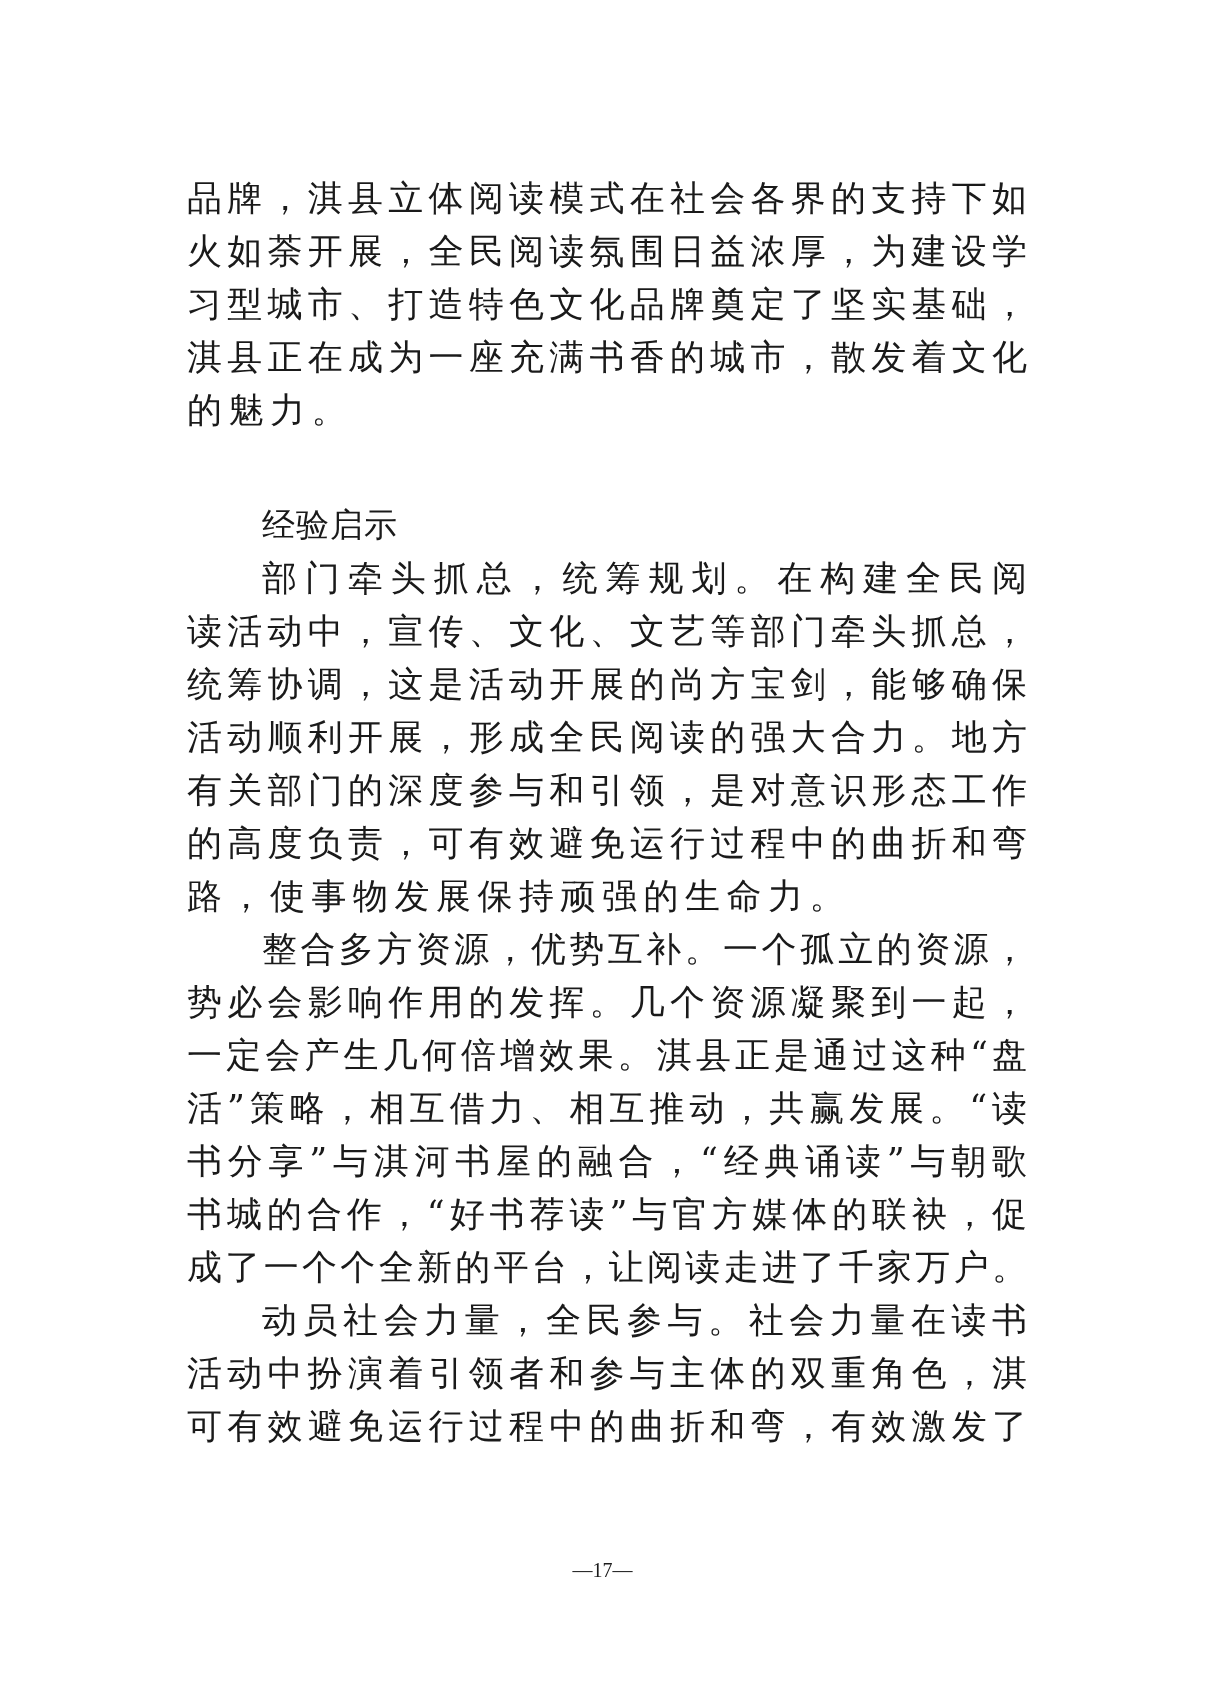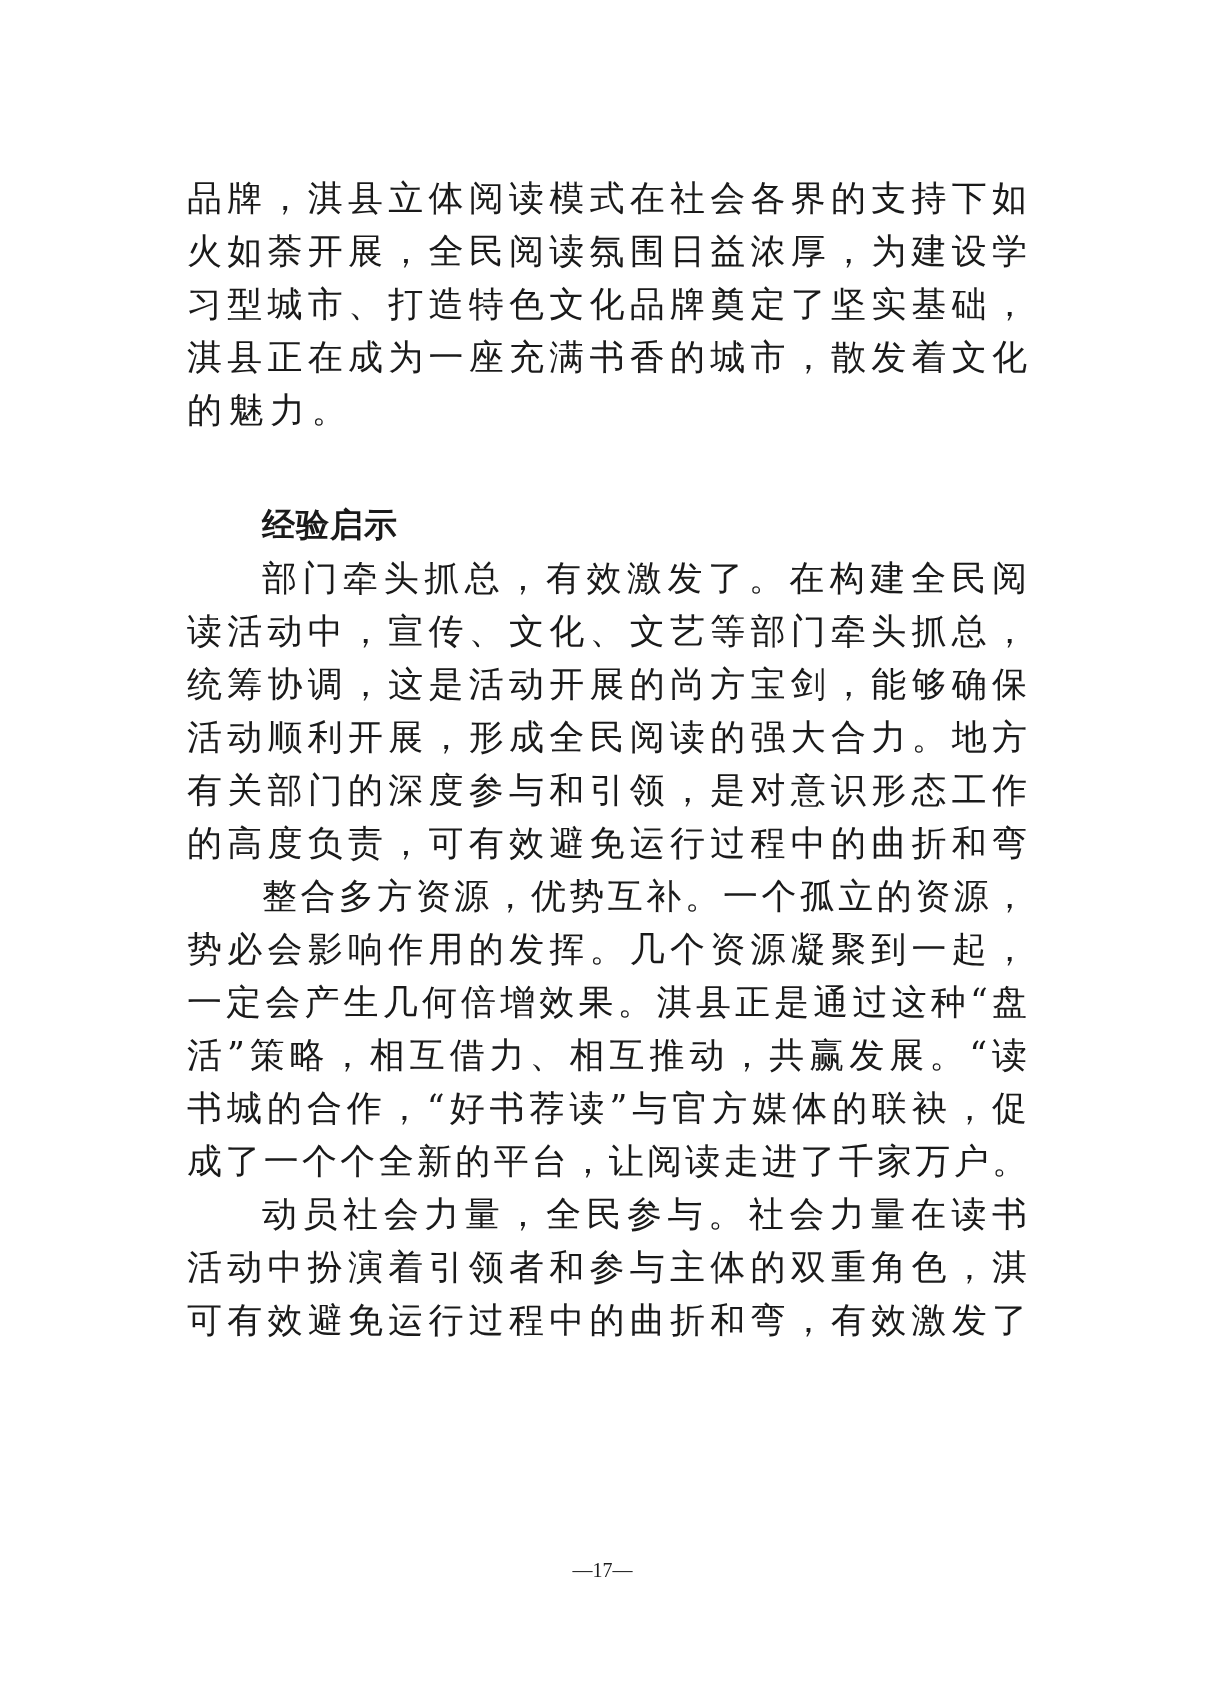--- a/index.html
+++ b/index.html
@@ -42,21 +42,21 @@
   }
   .line.indent {
     padding-left: 75px;
   }
   #block1 { top: 172px; }
   #heading {
     position: absolute;
     left: 262px;
     top: 500px;
     font-family: "DejaVu Sans", "Liberation Sans", sans-serif;
-    font-weight: bold;
+    font-weight: normal;
     font-size: 33px;
     line-height: 50px;
     letter-spacing: 1px;
     color: #1a1a1a;
   }
   #block2 { top: 552px; }
   .page-number {
     position: absolute;
     left: 0;
     width: 1205px;
@@ -77,30 +77,32 @@
     <div class="line justify">品牌，淇县立体阅读模式在社会各界的支持下如</div>
     <div class="line justify">火如荼开展，全民阅读氛围日益浓厚，为建设学</div>
     <div class="line justify">习型城市、打造特色文化品牌奠定了坚实基础，</div>
     <div class="line justify">淇县正在成为一座充满书香的城市，散发着文化</div>
     <div class="line">的魅力。</div>
   </div>
 
   <div id="heading">经验启示</div>
 
   <div class="body-text" id="block2">
-    <div class="line justify indent">部门牵头抓总，有效激发了。在构建全民阅</div>
+    <div class="line justify indent">部门牵头抓总，统筹规划。在构建全民阅</div>
     <div class="line justify">读活动中，宣传、文化、文艺等部门牵头抓总，</div>
     <div class="line justify">统筹协调，这是活动开展的尚方宝剑，能够确保</div>
     <div class="line justify">活动顺利开展，形成全民阅读的强大合力。地方</div>
     <div class="line justify">有关部门的深度参与和引领，是对意识形态工作</div>
     <div class="line justify">的高度负责，可有效避免运行过程中的曲折和弯</div>
+    <div class="line">路，使事物发展保持顽强的生命力。</div>
     <div class="line justify indent">整合多方资源，优势互补。一个孤立的资源，</div>
     <div class="line justify">势必会影响作用的发挥。几个资源凝聚到一起，</div>
     <div class="line justify">一定会产生几何倍增效果。淇县正是通过这种“盘</div>
     <div class="line justify">活”策略，相互借力、相互推动，共赢发展。“读</div>
+    <div class="line justify">书分享”与淇河书屋的融合，“经典诵读”与朝歌</div>
     <div class="line justify">书城的合作，“好书荐读”与官方媒体的联袂，促</div>
     <div class="line justify">成了一个个全新的平台，让阅读走进了千家万户。</div>
     <div class="line justify indent">动员社会力量，全民参与。社会力量在读书</div>
     <div class="line justify">活动中扮演着引领者和参与主体的双重角色，淇</div>
     <div class="line justify">可有效避免运行过程中的曲折和弯，有效激发了</div>
   </div>
 
   <div class="page-number">—17—</div>
 
 </div>

